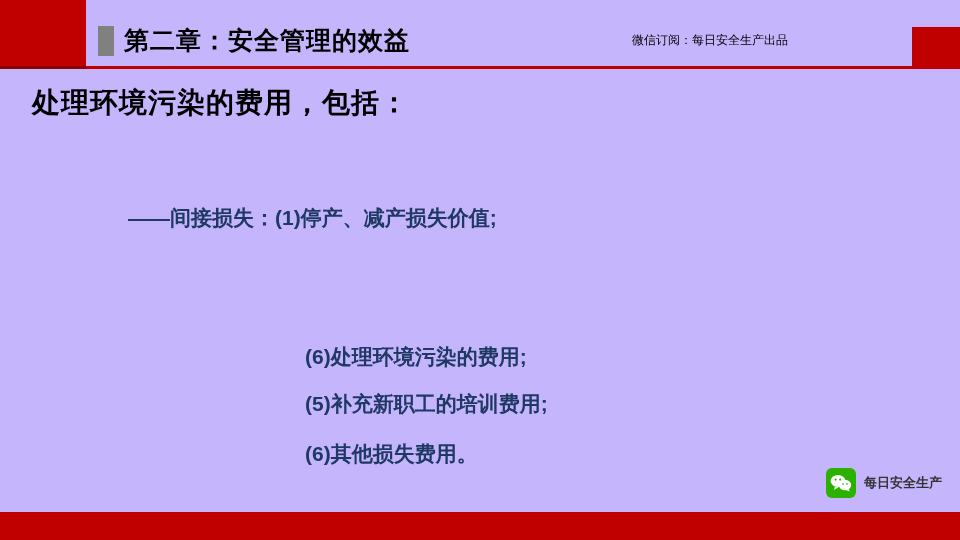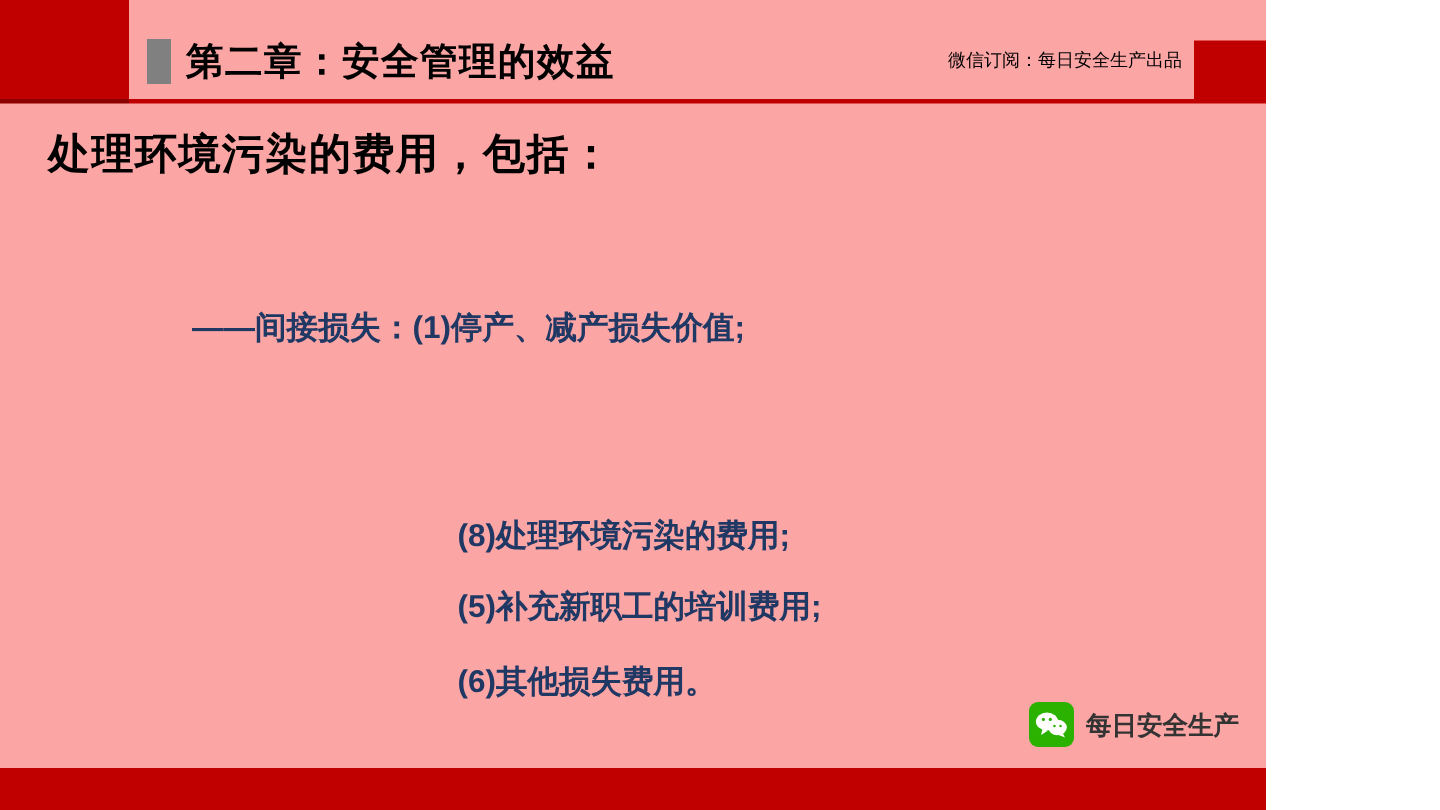--- a/index.html
+++ b/index.html
@@ -2,23 +2,23 @@
 <html><head>
 <meta charset="utf-8">
 <style>
   html, body {
     margin: 0;
     padding: 0;
     background: #ffffff;
   }
   #slide {
     position: relative;
-    width: 844px;
+    width: 960px;
     height: 540px;
-    background: #fca5a5;
+    background: #c4b5fd;
     overflow: hidden;
     font-family: "Liberation Sans", sans-serif;
     text-decoration: underline;
   }
 
   
   .top-left-red {
     position: absolute;
     left: 0;
     top: 0;
@@ -139,21 +139,21 @@
     width: 30px;
     height: 30px;
     border-radius: 6px;
     background: #2bb200;
     display: flex;
     align-items: center;
     justify-content: center;
   }
   .wx-badge svg { display: block; }
   .wx-text {
-    font-size: 17px;
+    font-size: 13px;
     font-weight: bold;
     color: #333333;
     white-space: nowrap;
   }
 
   
   .nav-arrows {
     position: absolute;
     right: 18px;
     bottom: 6px;
@@ -189,21 +189,21 @@
   <div class="top-hairline-left"></div>
   <div class="top-hairline"></div>
 
   <div class="chapter-bar"></div>
   <div class="chapter-title">第二章：安全管理的效益</div>
   <div class="wechat-note">微信订阅：每日安全生产出品</div>
 
   <div class="headline">处理环境污染的费用，包括：</div>
 
   <div class="bline l2">——间接损失：(1)停产、减产损失价值;</div>
-  <div class="bline l5">(8)处理环境污染的费用;</div>
+  <div class="bline l5">(6)处理环境污染的费用;</div>
   <div class="bline l6">(5)补充新职工的培训费用;</div>
   <div class="bline l7">(6)其他损失费用。</div>
 
   <div class="wx-logo">
     <span class="wx-badge">
       <svg width="22" height="18" viewBox="0 0 22 18" aria-hidden="true">
         <ellipse cx="8" cy="7" rx="7.4" ry="6" fill="#ffffff"></ellipse>
         <polygon points="5,12 4,16 8.5,13.2" fill="#ffffff"></polygon>
         <circle cx="5.6" cy="5.6" r="1.05" fill="#2bb200"></circle>
         <circle cx="10.2" cy="5.6" r="1.05" fill="#2bb200"></circle>

